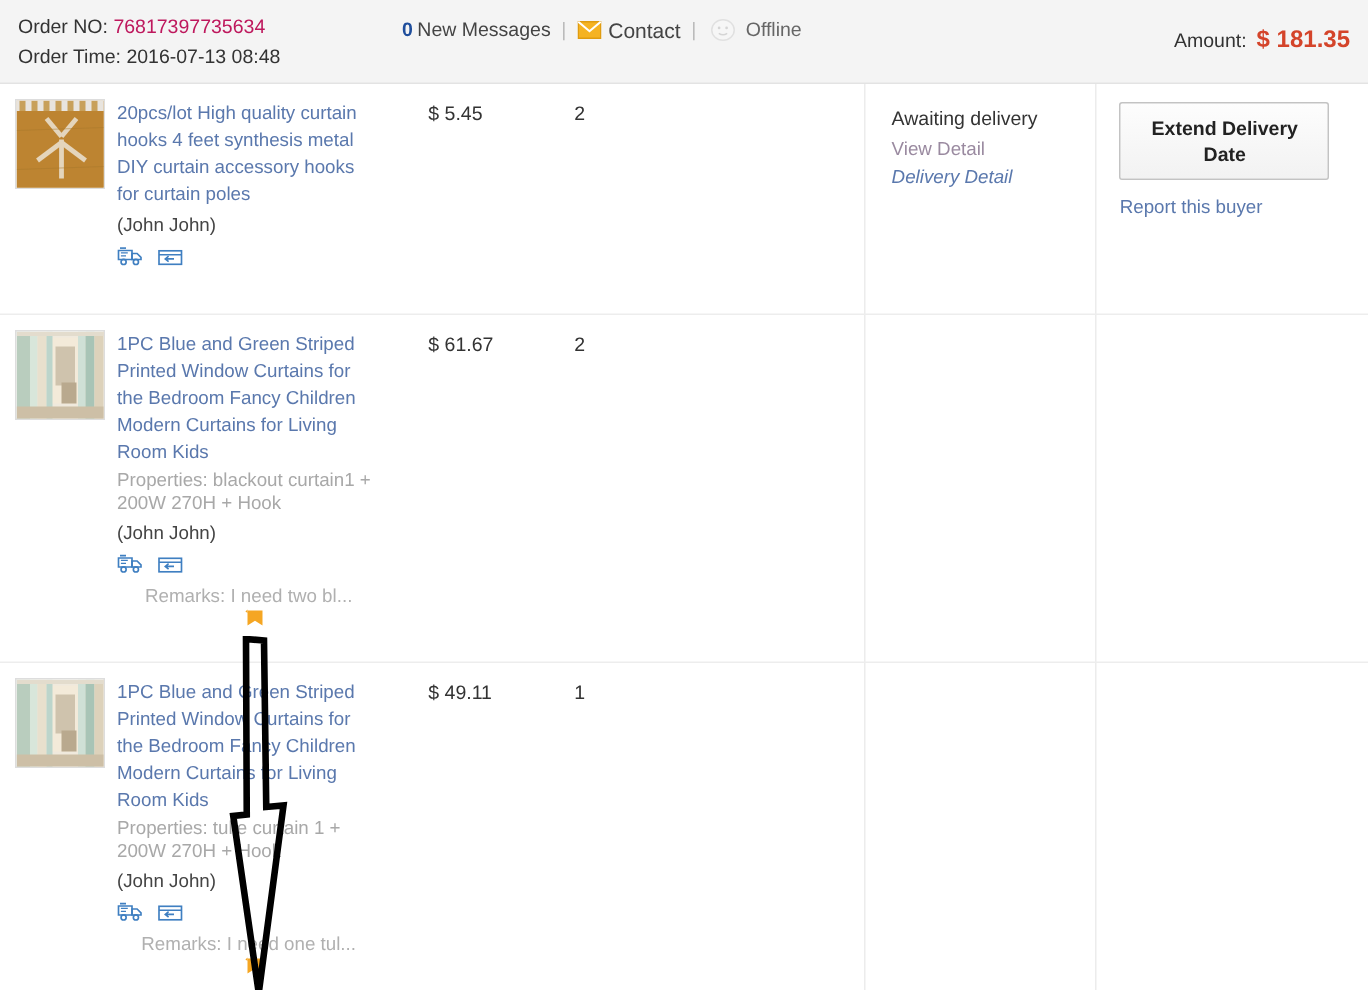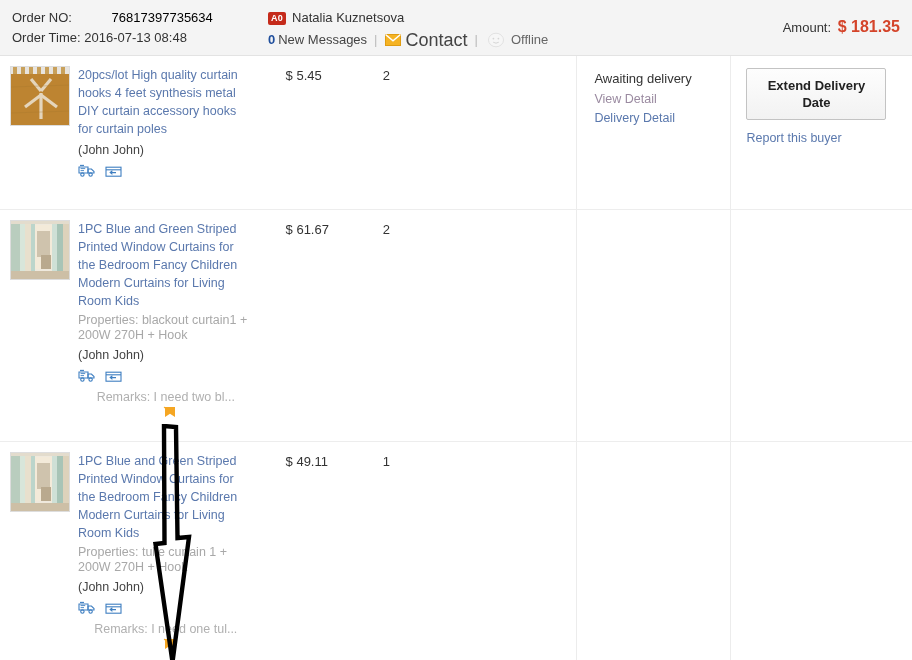--- a/index.html
+++ b/index.html
@@ -20,21 +20,21 @@
     height: 56px;
     background: #f4f4f4;
     border-bottom: 1px solid #e3e3e3;
   }
   .hdr-left {
     position: absolute; left: 12px; top: 8px;
     line-height: 20px;
   }
   .hdr-line { white-space: nowrap; font-size: 13px; color: #333; }
   .hdr-label { color: #333; }
-  .order-no-value { color: #000000; margin-left: 36px; }
+  .order-no-value { color: #be185d; }
   .order-time-value { color: #333; }
 
   .hdr-mid {
     position: absolute; left: 268px; top: 8px;
     line-height: 20px;
   }
   .mid-row1 { display: flex; align-items: center; height: 20px; white-space: nowrap; }
   .mid-row2 { display: flex; align-items: center; height: 20px; white-space: nowrap; margin-top: 2px; }
   .rank-badge {
     display: inline-block;
@@ -46,21 +46,21 @@
     padding: 1px 3px;
     border-radius: 2px;
     margin-right: 6px;
     letter-spacing: .3px;
   }
   .buyer-name { color: #333; font-size: 13px; }
   .msg-count { color: #1f4e9c; font-weight: bold; font-size: 13px; margin-right: 3px; }
   .msg-text { color: #444; font-size: 13px; }
   .sep-pipe { color: #bbb; margin: 0 7px; }
   .env-icon { margin-right: 5px; display:inline-flex; }
-  .contact-link { color: #444; font-size: 18px; }
+  .contact-link { color: #444; font-size: 14px; }
   .smiley-icon { margin: 0 6px 0 2px; display:inline-flex; opacity: .45; }
   .offline-text { color: #666; font-size: 13px; }
 
   .hdr-right {
     position: absolute; right: 12px; top: 18px;
     white-space: nowrap;
   }
   .amount-label { color: #333; font-size: 13px; }
   .amount-value { color: #d4442a; font-size: 16px; font-weight: bold; margin-left: 3px; }
 
@@ -121,21 +121,21 @@
     flex-direction: column;
   }
   .remarks-flag { margin-left: 8px; display: inline-flex; }
 
   .price-text { color: #333; font-size: 13px; }
   .qty-text { color: #333; font-size: 13px; }
 
   .status-text { color: #333; font-size: 13px; line-height: 18px; }
   .status-link { display: block; font-size: 12.5px; line-height: 16px; text-decoration: none; margin-top: 3px; }
   .link-visited { color: #9a8aa0; }
-  .link-blue { color: #5a78ad; }
+  .link-blue { color: #5a78ad; font-style: italic; }
 
   .btn-extend {
     display: block;
     width: 140px;
     padding: 8px 6px;
     text-align: center;
     font-size: 13px;
     font-weight: bold;
     color: #222;
     background: linear-gradient(to bottom, #fdfdfd 0%, #f2f2f2 100%);
@@ -174,24 +174,20 @@
         <span class="hdr-label">Order NO:</span>
         <span class="order-no-value">76817397735634</span>
       </div>
       <div class="hdr-line">
         <span class="hdr-label">Order Time:</span>
         <span class="order-time-value">2016-07-13 08:48</span>
       </div>
     </div>
 
     <div class="hdr-mid">
-      <div class="mid-row1">
-        <span class="rank-badge">A0</span>
-        <span class="buyer-name">Natalia Kuznetsova</span>
-      </div>
       <div class="mid-row2">
         <span class="msg-count">0</span>
         <span class="msg-text">New Messages</span>
         <span class="sep-pipe">|</span>
         <span class="env-icon">
           <svg width="16" height="12" viewBox="0 0 16 12">
             <rect x="0.5" y="0.5" width="15" height="11" fill="#f5b323" stroke="#e09c10"></rect>
             <path d="M0.5 0.5 L8 6.8 L15.5 0.5" fill="none" stroke="#ffffff" stroke-width="1.4"></path>
           </svg>
         </span>

